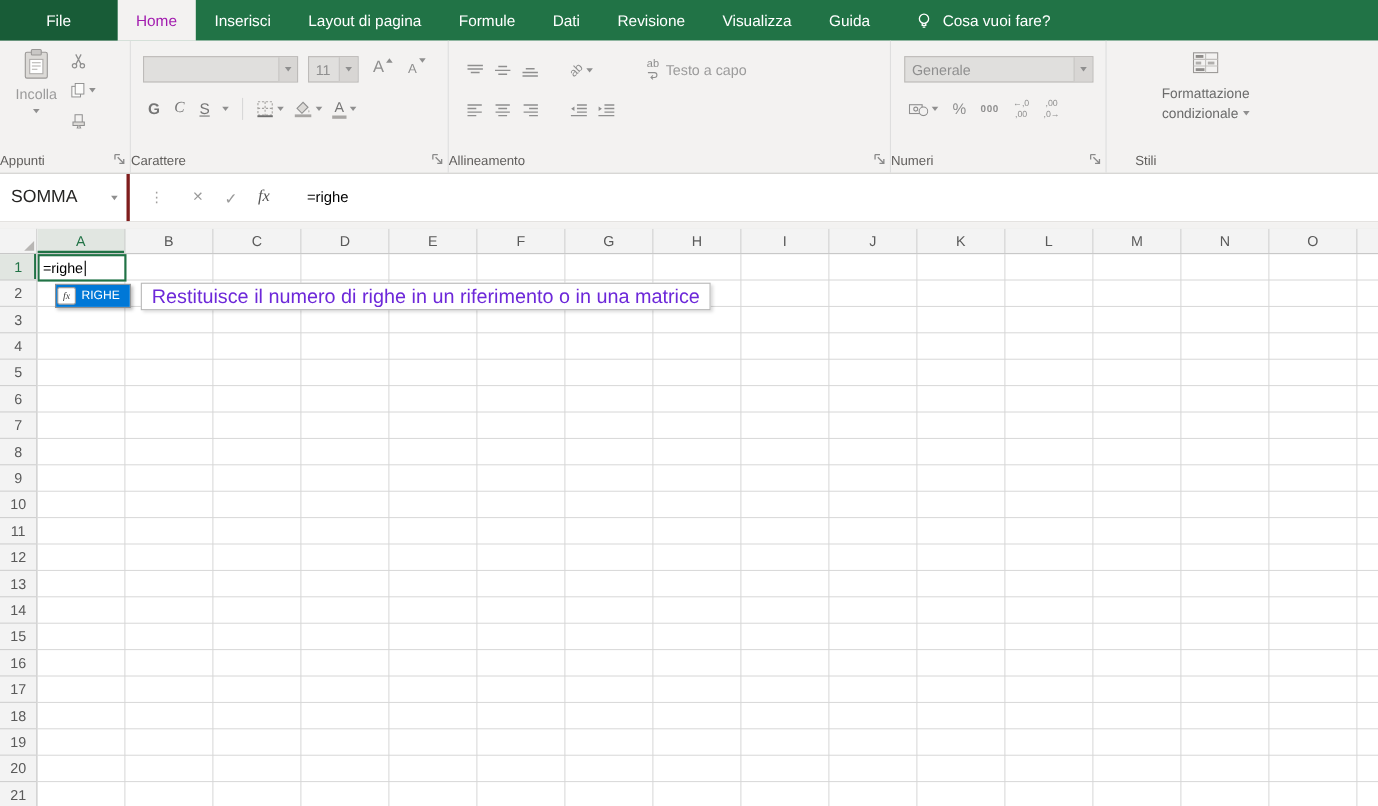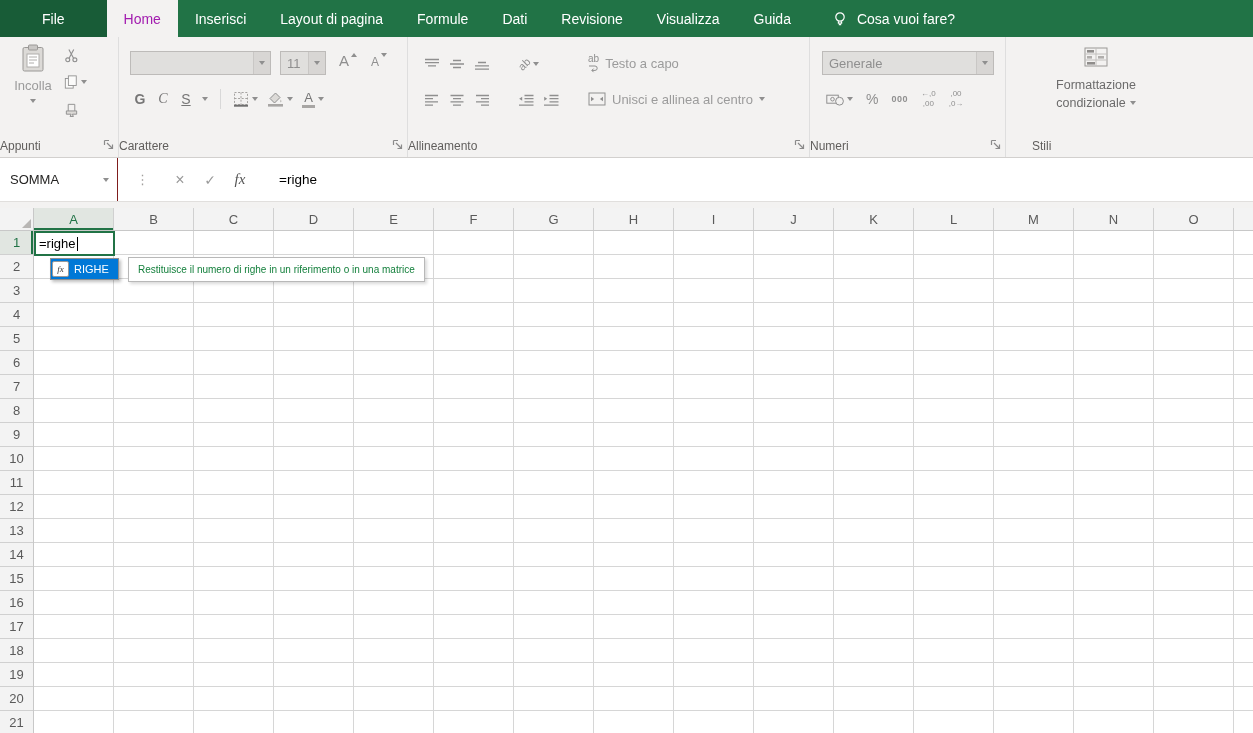--- a/index.html
+++ b/index.html
@@ -58,21 +58,21 @@
   .txtbtn.th{font-size:9px;font-weight:700;letter-spacing:.5px}
   .decbtn{display:flex;flex-direction:column;align-items:center;font-size:8px;color:#8f8f8f;line-height:1.25}
 
   .stk{position:absolute;top:10px;display:flex;flex-direction:column;align-items:center;color:#6b6b6b;font-size:12.5px;line-height:1.4}
   .stk svg{margin-bottom:10px}
   .stk .sline{white-space:nowrap;display:flex;align-items:center;gap:4px}
   .stk.cut{align-items:flex-start}
 
   
   .fbar{height:43px;background:#fff;border-bottom:1px solid #e1dfdd;display:flex;align-items:center}
-  .namebox{width:118px;height:100%;display:flex;align-items:center;padding:0 8px 0 10px;box-sizing:border-box;border-right:1px solid #7f1d1d;font-size:13px;color:#252423}
+  .namebox{width:118px;height:100%;display:flex;align-items:center;padding:0 8px 0 10px;box-sizing:border-box;border-right:3px solid #7f1d1d;font-size:16px;color:#252423}
   .namebox .chev{margin-left:auto}
   .splitter{margin:0 16px 0 18px;color:#a19f9d;font-size:13px}
   .fbtn{width:30px;text-align:center;font-size:16px;color:#9a9a9a;cursor:default}
   .fbtn.enter{font-size:14px}
   .fbtn.fx{font-style:italic;font-family:"Liberation Serif",serif;color:#555;font-size:15px}
   .fvalue{margin-left:24px;font-size:13.5px;color:#000}
   .gapstrip{height:7px;background:#f3f2f1;border-bottom:1px solid #cfcfcf;box-sizing:border-box}
 
   
   .sheet{position:absolute;left:0;top:208px;width:1253px;height:525px;background:#fff}
@@ -88,21 +88,21 @@
     background-image:linear-gradient(to right,transparent 79px,#d6d6d6 79px),linear-gradient(to bottom,transparent 23px,#d6d6d6 23px);
     background-size:80px 24px}
   .active-cell{position:absolute;left:0;top:0;width:81px;height:25px;background:#fff;border:2px solid #217346;box-sizing:border-box;display:flex;align-items:center;padding-left:3px;font-size:13px;color:#000}
   .caret{width:1px;height:14px;background:#000;margin-left:1px;animation:blink 1s steps(1) infinite}
   @keyframes blink{50%{opacity:0}}
 
   .ac{position:absolute;left:16px;top:27px;border:1px solid #8f8f8f;background:#fff;box-shadow:2px 2px 3px rgba(0,0,0,.25)}
   .ac-item{display:flex;align-items:center;height:20px;background:#0078d7}
   .ac-fx{width:17px;height:16px;margin:1px 0 1px 1px;background:#fff;border:1px solid #9a9a9a;box-sizing:border-box;display:flex;align-items:center;justify-content:center;font-size:9px;font-style:italic;font-family:"Liberation Serif",serif;color:#333;border-radius:2px}
   .ac-label{color:#fff;font-size:11px;padding:0 9px 0 5px}
-  .ac-tip{position:absolute;left:94px;top:26px;height:23px;display:flex;align-items:center;background:#fff;border:1px solid #b8b8b8;color:#15803d;font-size:10px;padding:0 9px;white-space:nowrap;box-shadow:2px 2px 3px rgba(0,0,0,.15)}
+  .ac-tip{position:absolute;left:94px;top:26px;height:23px;display:flex;align-items:center;background:#fff;border:1px solid #b8b8b8;color:#6d28d9;font-size:18px;padding:0 9px;white-space:nowrap;box-shadow:2px 2px 3px rgba(0,0,0,.15)}
 </style>
 </head>
 <body>
 
 <svg width="0" height="0" style="position:absolute" aria-hidden="true">
   <defs>
     <symbol id="i-clip" viewBox="0 0 24 28">
       <rect x="2" y="3.5" width="20" height="23.5" rx="1.5" fill="#dcdad7" stroke="#9a9896"></rect>
       <rect x="7.5" y="1" width="9" height="5" rx="1" fill="#c9c7c5" stroke="#9a9896"></rect>
       <rect x="6" y="10" width="12" height="13" fill="#fff" stroke="#b0aeac"></rect>
@@ -363,27 +363,20 @@
         <span class="iconbtn">
             <svg width="16" height="13" viewBox="0 0 16 13">
               <use href="#i-inddec"></use>
             </svg>
           </span>
         <span class="iconbtn">
             <svg width="16" height="13" viewBox="0 0 16 13">
               <use href="#i-indinc"></use>
             </svg>
           </span>
-      </div>
-      <div class="labelbtn" style="left:180px;top:48px">
-        <svg width="18" height="14" viewBox="0 0 18 14">
-            <use href="#i-merge"></use>
-          </svg>
-        <span class="lbl">Unisci e allinea al centro</span>
-        <span class="chev"></span>
       </div>
       <span class="glabel">Allineamento</span>
       <svg class="launcher" viewBox="0 0 11 11">
           <use href="#i-launch"></use>
         </svg>
     </div>
 
     <div class="group" style="left:810px;width:196px">
       <div class="combo" style="left:12px;top:14px;width:172px">
         <span class="cval">Generale</span>

